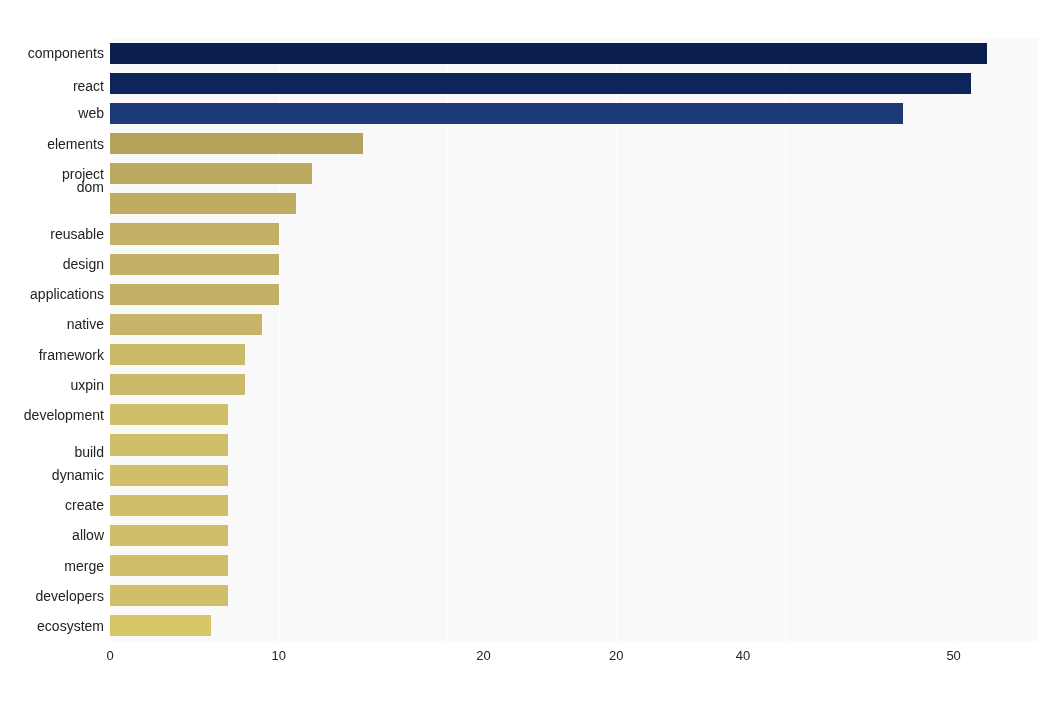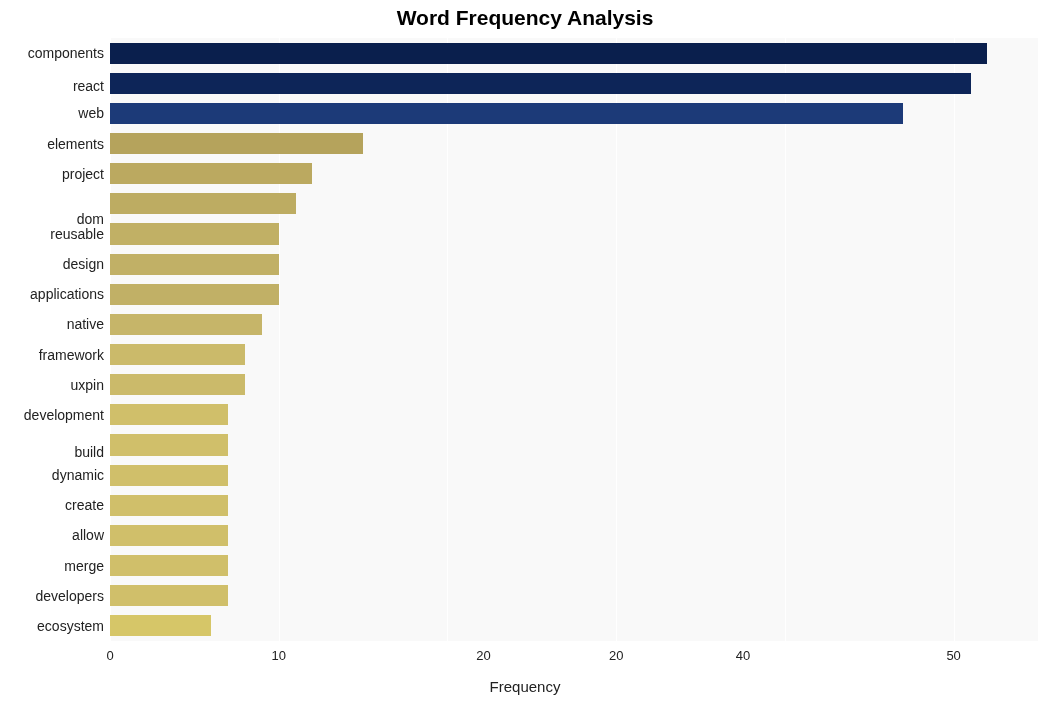--- a/index.html
+++ b/index.html
@@ -83,21 +83,20 @@
     transform: translateY(-50%);
     white-space: nowrap;
     text-align: right;
   }
 </style>
 </head>
 <body>
 
 <div class="chart-wrap">
 
-  <div class="title">Word Frequency Analysis</div>
 
   <div class="plot-area">
     <div class="gridline" style="left: 0px;"></div>
       <div class="gridline" style="left: 168.727px;"></div>
       <div class="gridline" style="left: 337.455px;"></div>
       <div class="gridline" style="left: 506.182px;"></div>
       <div class="gridline" style="left: 674.909px;"></div>
       <div class="gridline" style="left: 843.636px;"></div>
       <div class="bars" id="bars-layer">
         <div class="bar-row" style="top: 4.5225px; height: 21.105px;">
@@ -162,21 +161,21 @@
         </div>
       </div>
   </div>
 
   <div id="yticks-layer">
       <div class="ytick-label" style="top: 53.075px;">components</div>
       <div class="ytick-label" style="top: 86px;">react</div>
       <div class="ytick-label" style="top: 113.375px;">web</div>
       <div class="ytick-label" style="top: 143.525px;">elements</div>
       <div class="ytick-label" style="top: 173.675px;">project</div>
-      <div class="ytick-label" style="top: 219px;">dom</div>
+      <div class="ytick-label" style="top: 187px;">dom</div>
       <div class="ytick-label" style="top: 233.975px;">reusable</div>
       <div class="ytick-label" style="top: 264.125px;">design</div>
       <div class="ytick-label" style="top: 294.275px;">applications</div>
       <div class="ytick-label" style="top: 324.425px;">native</div>
       <div class="ytick-label" style="top: 354.575px;">framework</div>
       <div class="ytick-label" style="top: 384.725px;">uxpin</div>
       <div class="ytick-label" style="top: 414.875px;">development</div>
       <div class="ytick-label" style="top: 452px;">build</div>
       <div class="ytick-label" style="top: 475.175px;">dynamic</div>
       <div class="ytick-label" style="top: 505.325px;">create</div>
@@ -187,15 +186,14 @@
     </div>
   <div id="xticks-layer">
       <div class="xtick-label" style="left: 110px;">0</div>
       <div class="xtick-label" style="left: 278.727px;">10</div>
       <div class="xtick-label" style="left: 447.455px; margin-left: 36px;">20</div>
       <div class="xtick-label" style="left: 616.182px;">20</div>
       <div class="xtick-label" style="left: 743px;">40</div>
       <div class="xtick-label" style="left: 953.636px;">50</div>
     </div>
 
-  <div class="xlabel">Frequency</div>
 
 </div>
 
 </body></html>

